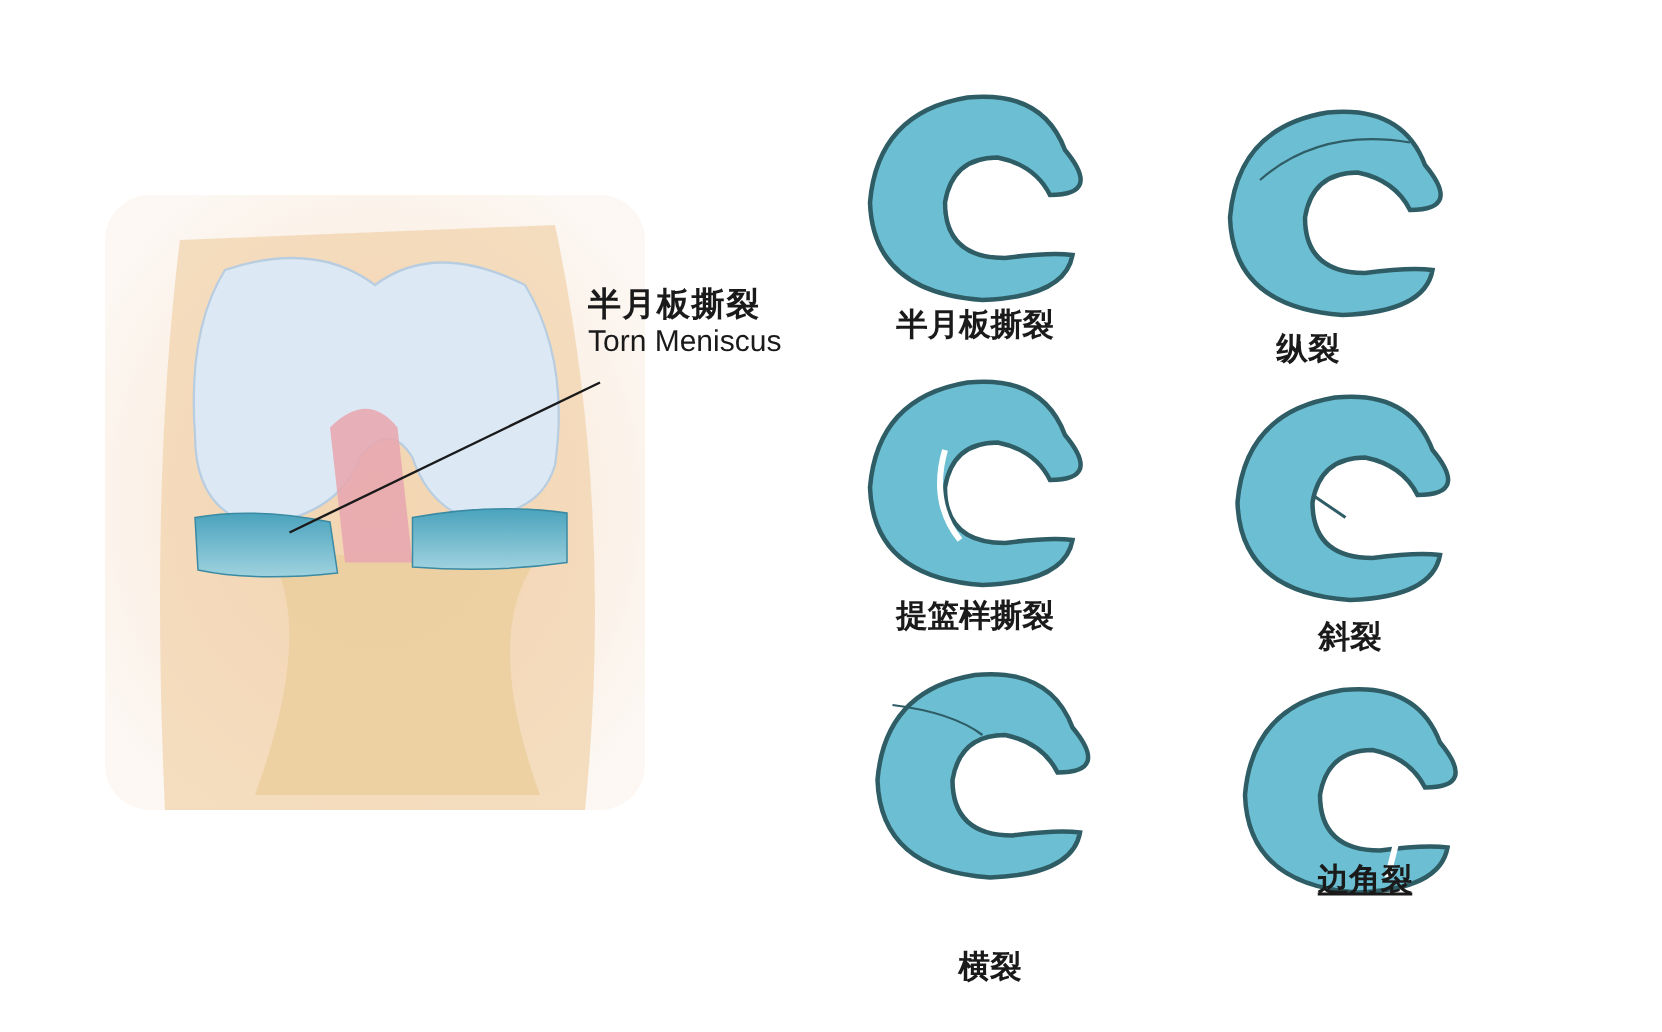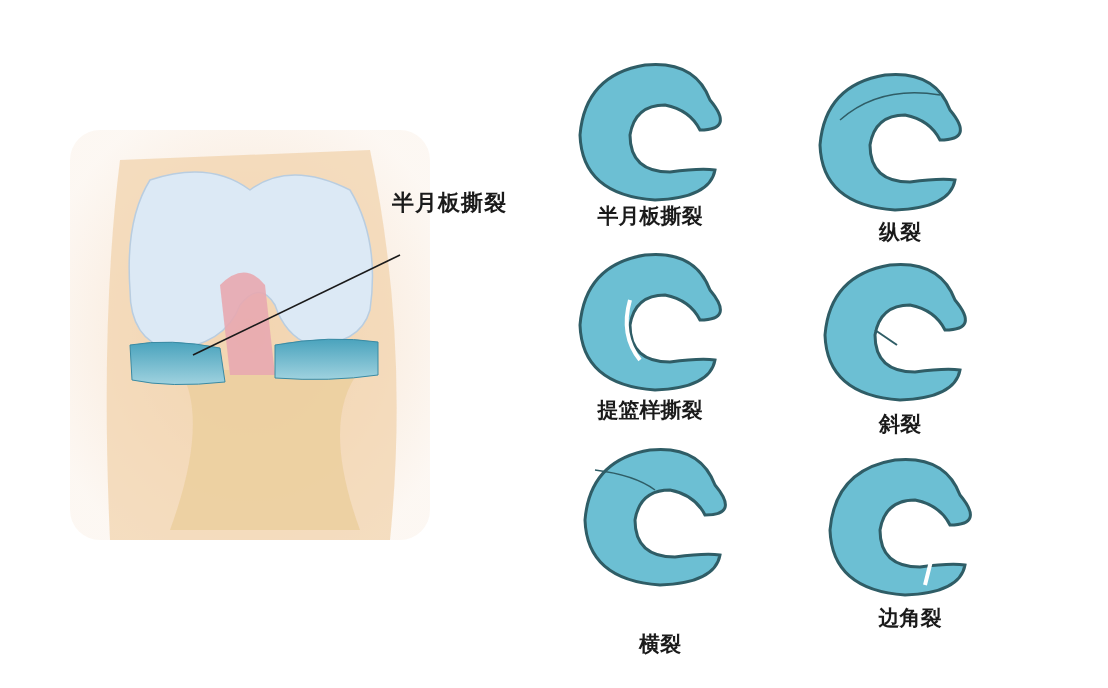--- a/index.html
+++ b/index.html
@@ -37,20 +37,21 @@
 
     <path d="M70 225 Q110 218 160 228 L165 262 Q110 268 72 260 Z" fill="url(#menisc)" stroke="#3a8aa3"></path>
     <path d="M215 225 Q270 215 318 222 L318 255 Q270 262 215 258 Z" fill="url(#menisc)" stroke="#3a8aa3"></path>
 
     <line x1="133" y1="235" x2="340" y2="135" stroke="#1a1a1a" stroke-width="1.6"></line>
   </svg>
 </div>
 
 <div class="abs callout">
   <div class="zh">半月板撕裂</div>
+  <div class="en">Torn Meniscus</div>
 </div>
 
 <svg width="0" height="0" style="position:absolute">
   <defs>
     <symbol id="c-shape" viewBox="0 0 190 160">
       <path d="M150 50 Q135 10 85 15 Q25 25 20 85 Q22 145 95 150 Q150 148 155 120 Q140 118 110 122 Q70 122 70 85 Q75 55 105 55 Q130 60 140 80 Q175 80 150 50 Z" fill="#6cbfd3" stroke="#2f5d66" stroke-width="3"></path>
     </symbol>
   </defs>
 </svg>
 
@@ -60,21 +61,21 @@
     </svg>
 </div>
 <div class="abs label" style="left:550px;top:202px;">半月板撕裂</div>
 
 <div class="abs" style="left:800px;top:60px;">
   <svg class="tear" viewBox="0 0 190 160">
       <use href="#c-shape"></use>
       <path d="M40 60 Q80 25 140 35" stroke="#2f5d66" stroke-width="1.5" fill="none"></path>
     </svg>
 </div>
-<div class="abs label" style="left:800px;top:218px;">纵裂</div>
+<div class="abs label" style="left:772px;top:218px;">纵裂</div>
 
 <div class="abs" style="left:560px;top:240px;">
   <svg class="tear" viewBox="0 0 190 160">
       <use href="#c-shape"></use>
       <path d="M70 60 Q60 95 80 120" stroke="#ffffff" stroke-width="4" fill="none"></path>
     </svg>
 </div>
 <div class="abs label" style="left:550px;top:396px;">提篮样撕裂</div>
 
 <div class="abs" style="left:805px;top:250px;">
@@ -92,13 +93,13 @@
     </svg>
 </div>
 <div class="abs label" style="left:560px;top:630px;">横裂</div>
 
 <div class="abs" style="left:810px;top:445px;">
   <svg class="tear" viewBox="0 0 190 160">
       <use href="#c-shape"></use>
       <path d="M110 70 L125 100 L115 140" stroke="#ffffff" stroke-width="4" fill="none"></path>
     </svg>
 </div>
-<div class="abs label" style="left:810px;top:604px;">边角裂</div>
+<div class="abs label" style="left:810px;top:572px;text-decoration:underline;">边角裂</div>
 
 </body></html>

